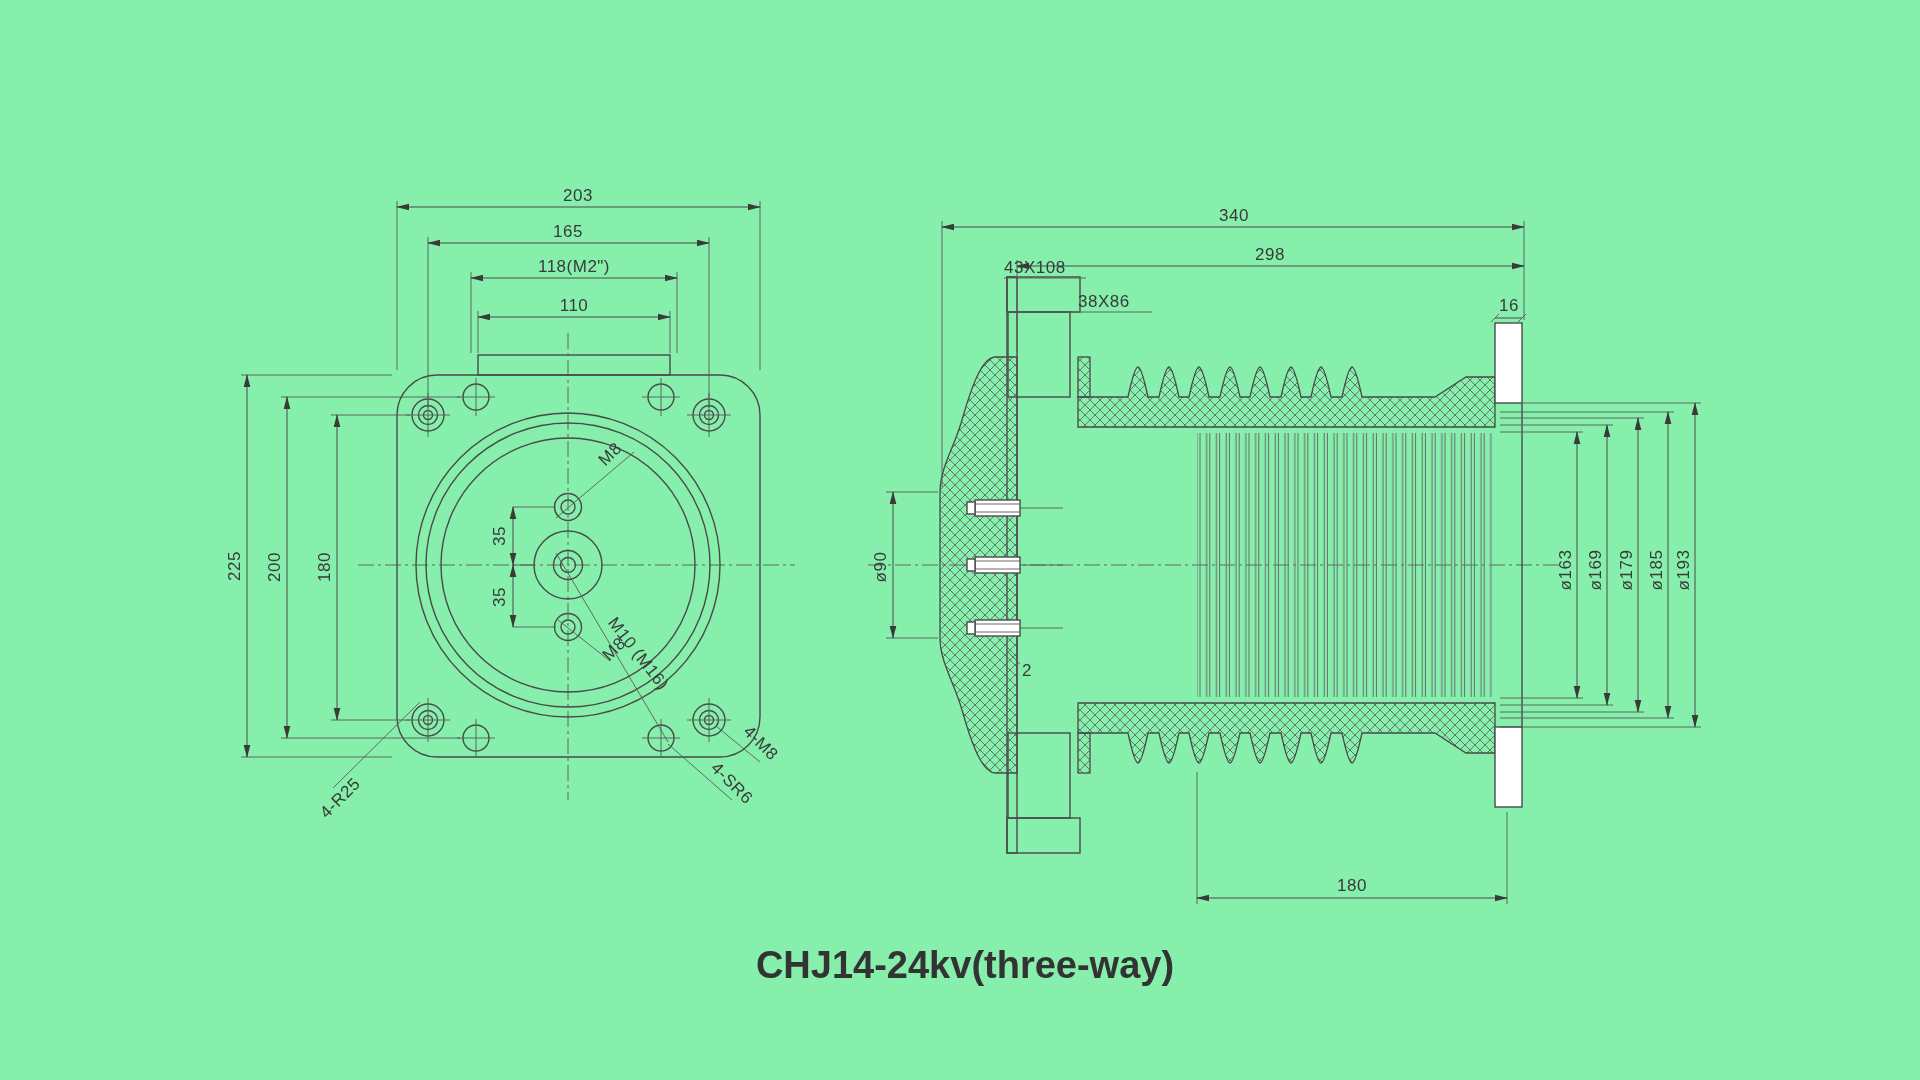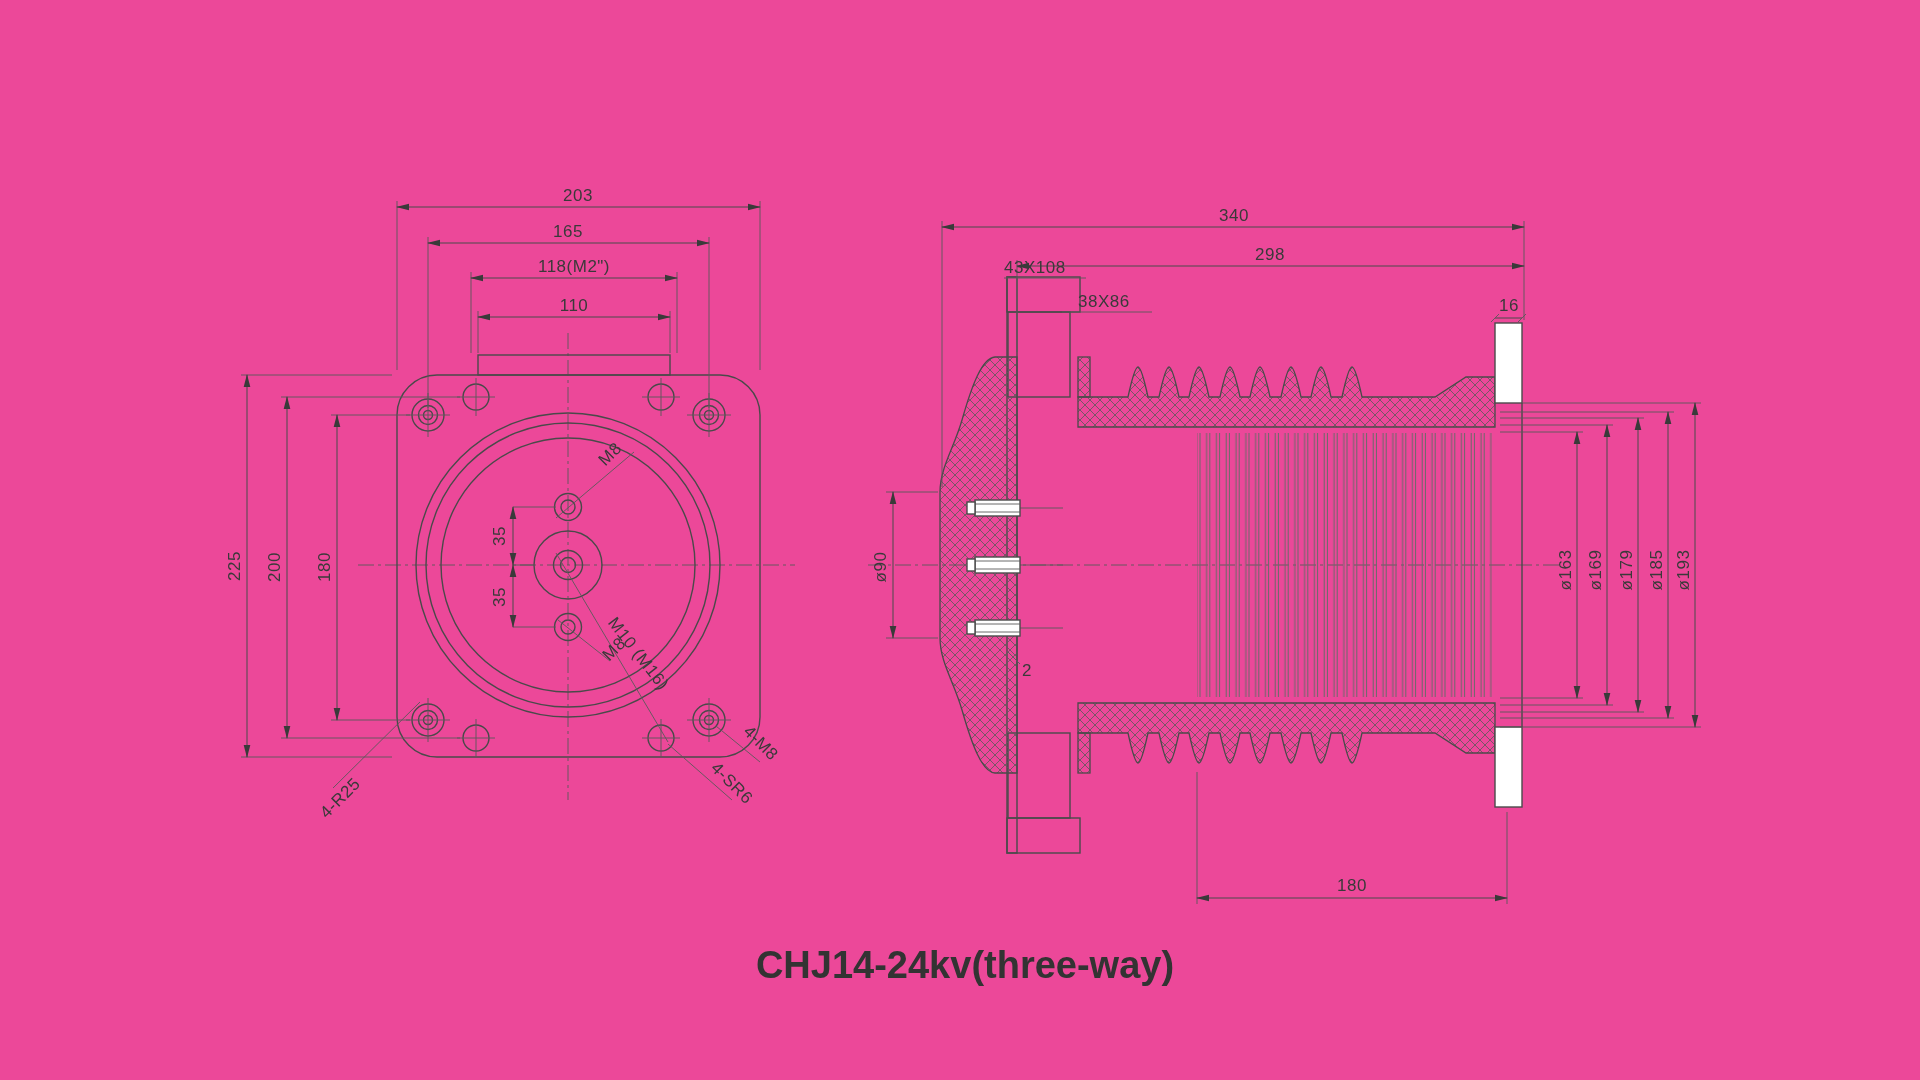--- a/index.html
+++ b/index.html
@@ -1,17 +1,17 @@
 <!DOCTYPE html>
 <html><head>
 <meta charset="utf-8">
 <style>
   html,body{margin:0;padding:0;background:#ffffff;}
   body{font-family:"Liberation Sans","DejaVu Sans",sans-serif;}
-  .page{position:relative;width:1920px;height:1080px;background:#ec4899;overflow:hidden;}
+  .page{position:relative;width:1920px;height:1080px;background:#86efac;overflow:hidden;}
   svg text{fill:#3a3a3a;font-family:"Liberation Sans","DejaVu Sans",sans-serif;font-size:17px;letter-spacing:0.5px;}
   svg .title-text{font-size:38px;font-weight:bold;fill:#333;letter-spacing:0px;}
   .obj{stroke:#4a4a4a;stroke-width:1.4;fill:none;}
   .objw{stroke:#4a4a4a;stroke-width:1.4;fill:#ffffff;}
   .thin{stroke:#5a5a5a;stroke-width:0.9;fill:none;}
   .dim{stroke:#4a4a4a;stroke-width:1;fill:none;}
   .cl{stroke:#5a5a5a;stroke-width:0.9;fill:none;stroke-dasharray:16 4 3 4;}
   .xh{fill:url(#xhatch);stroke:#4a4a4a;stroke-width:1.3;}
   .finlines{fill:url(#vlines);stroke:none;}
 </style>

